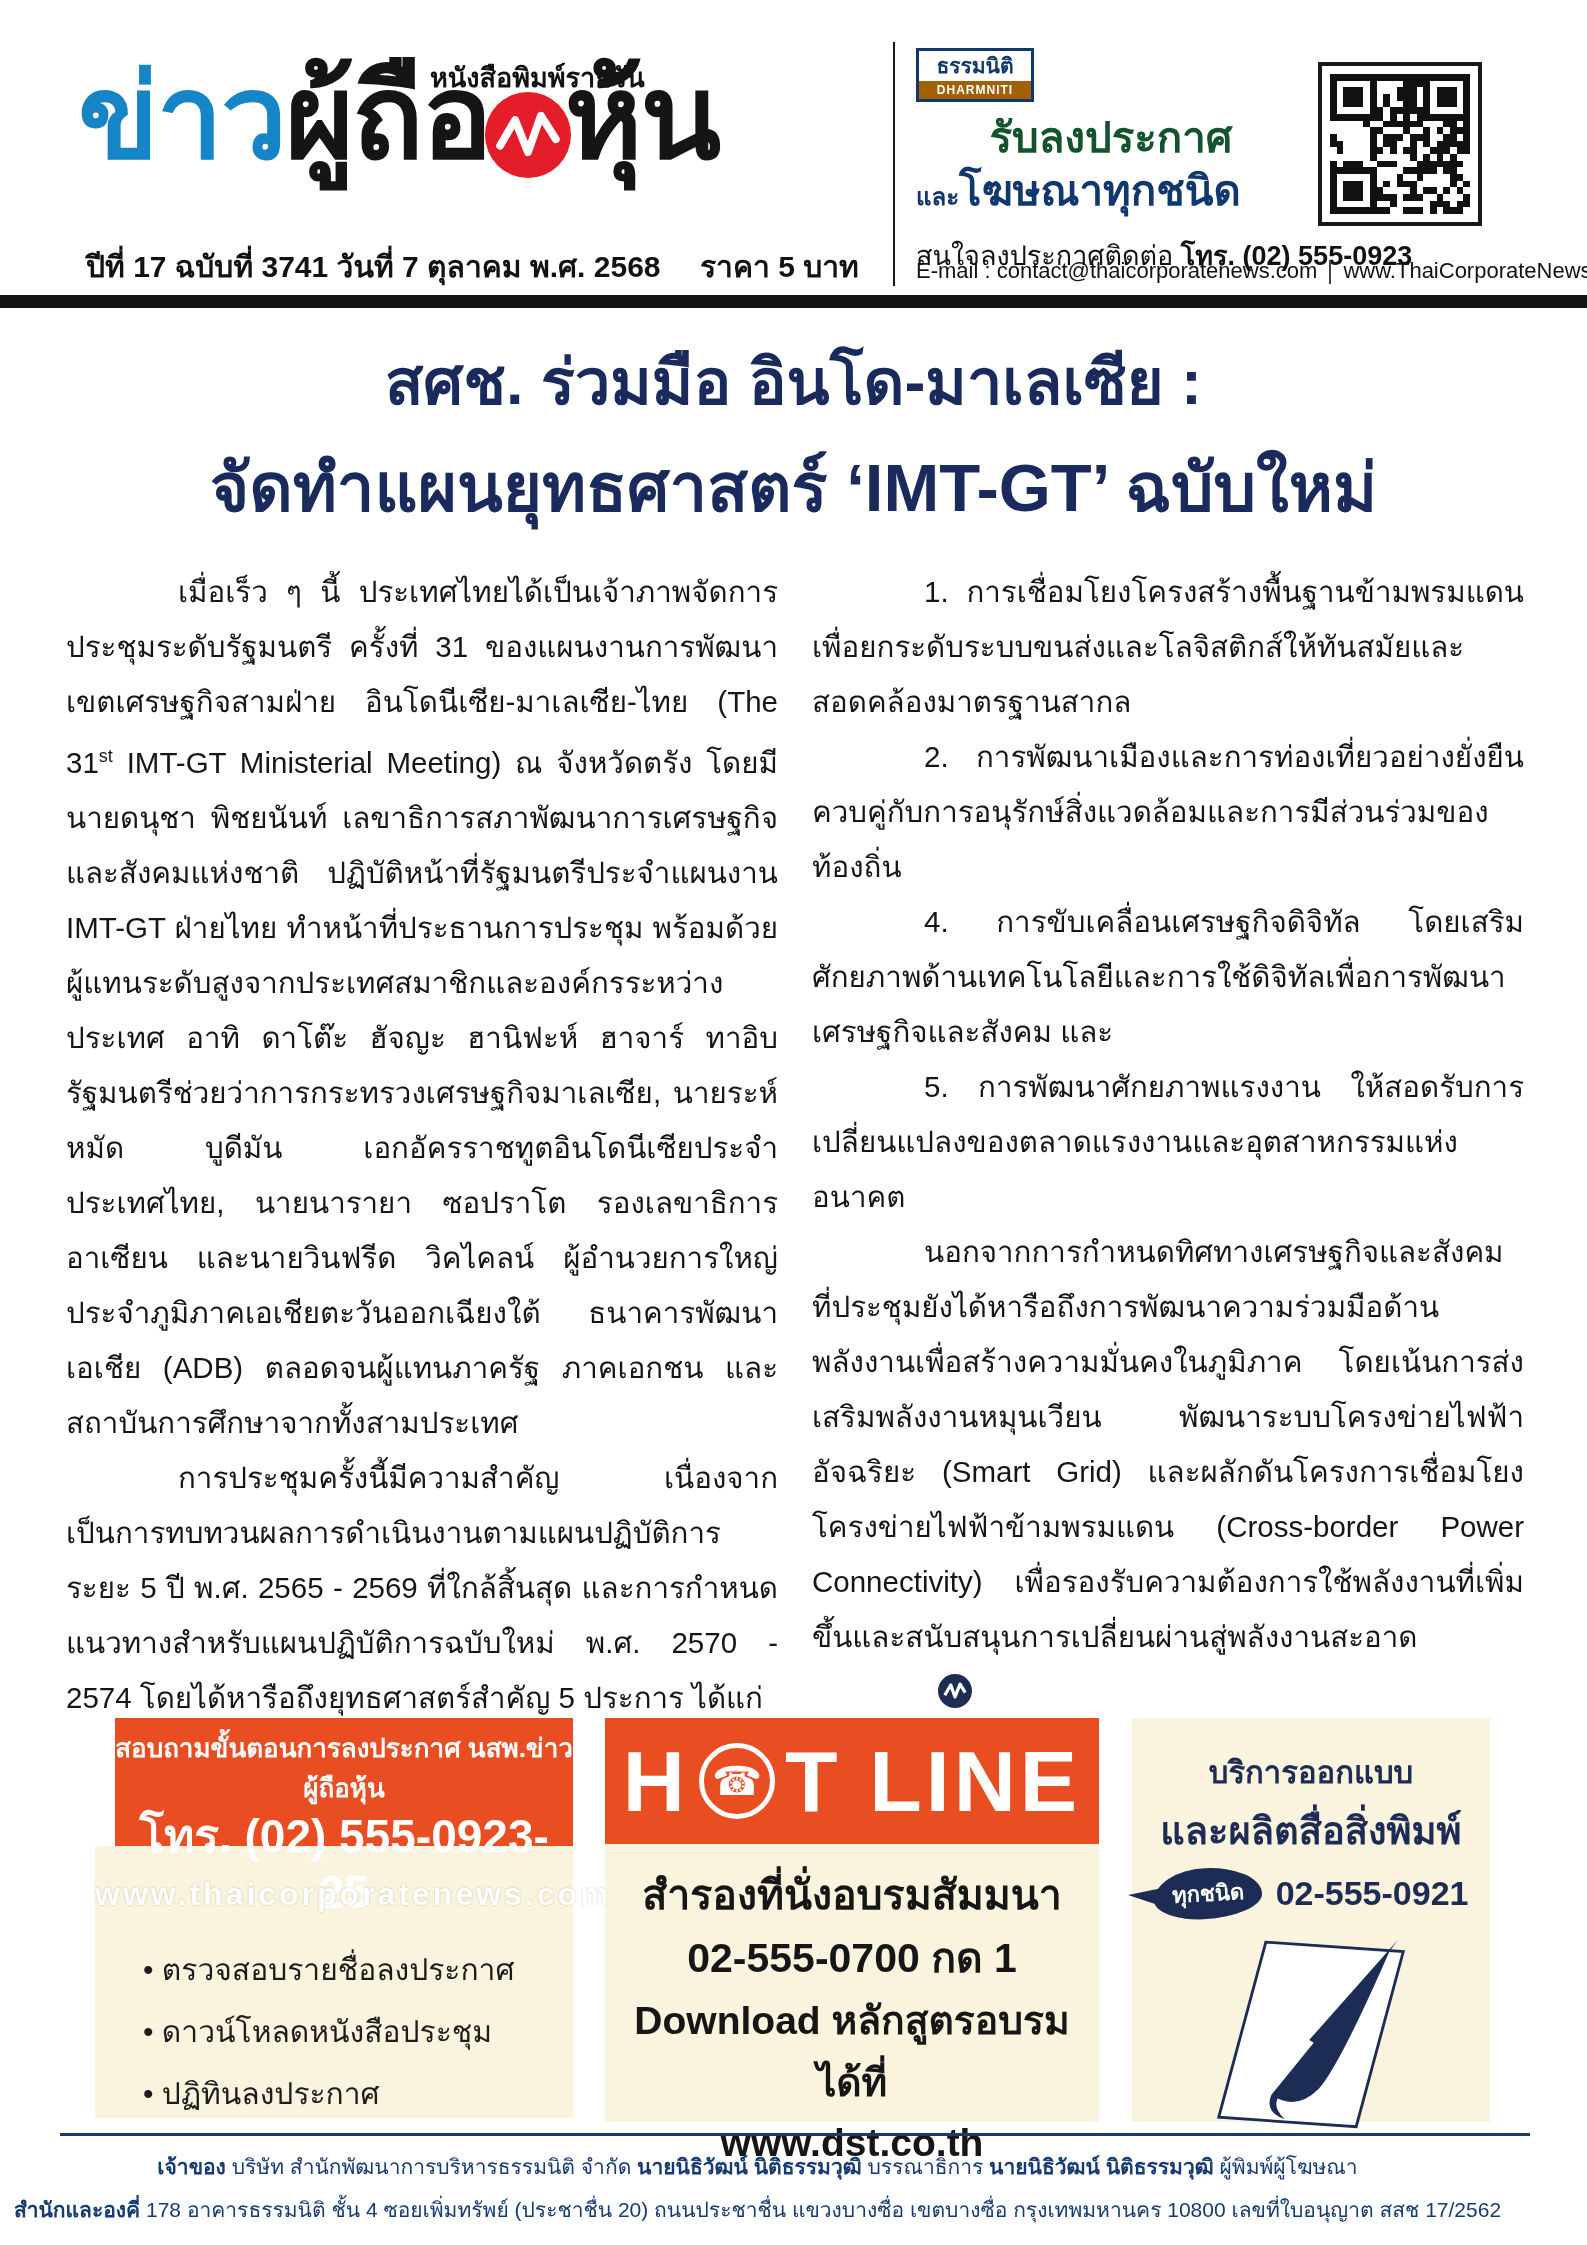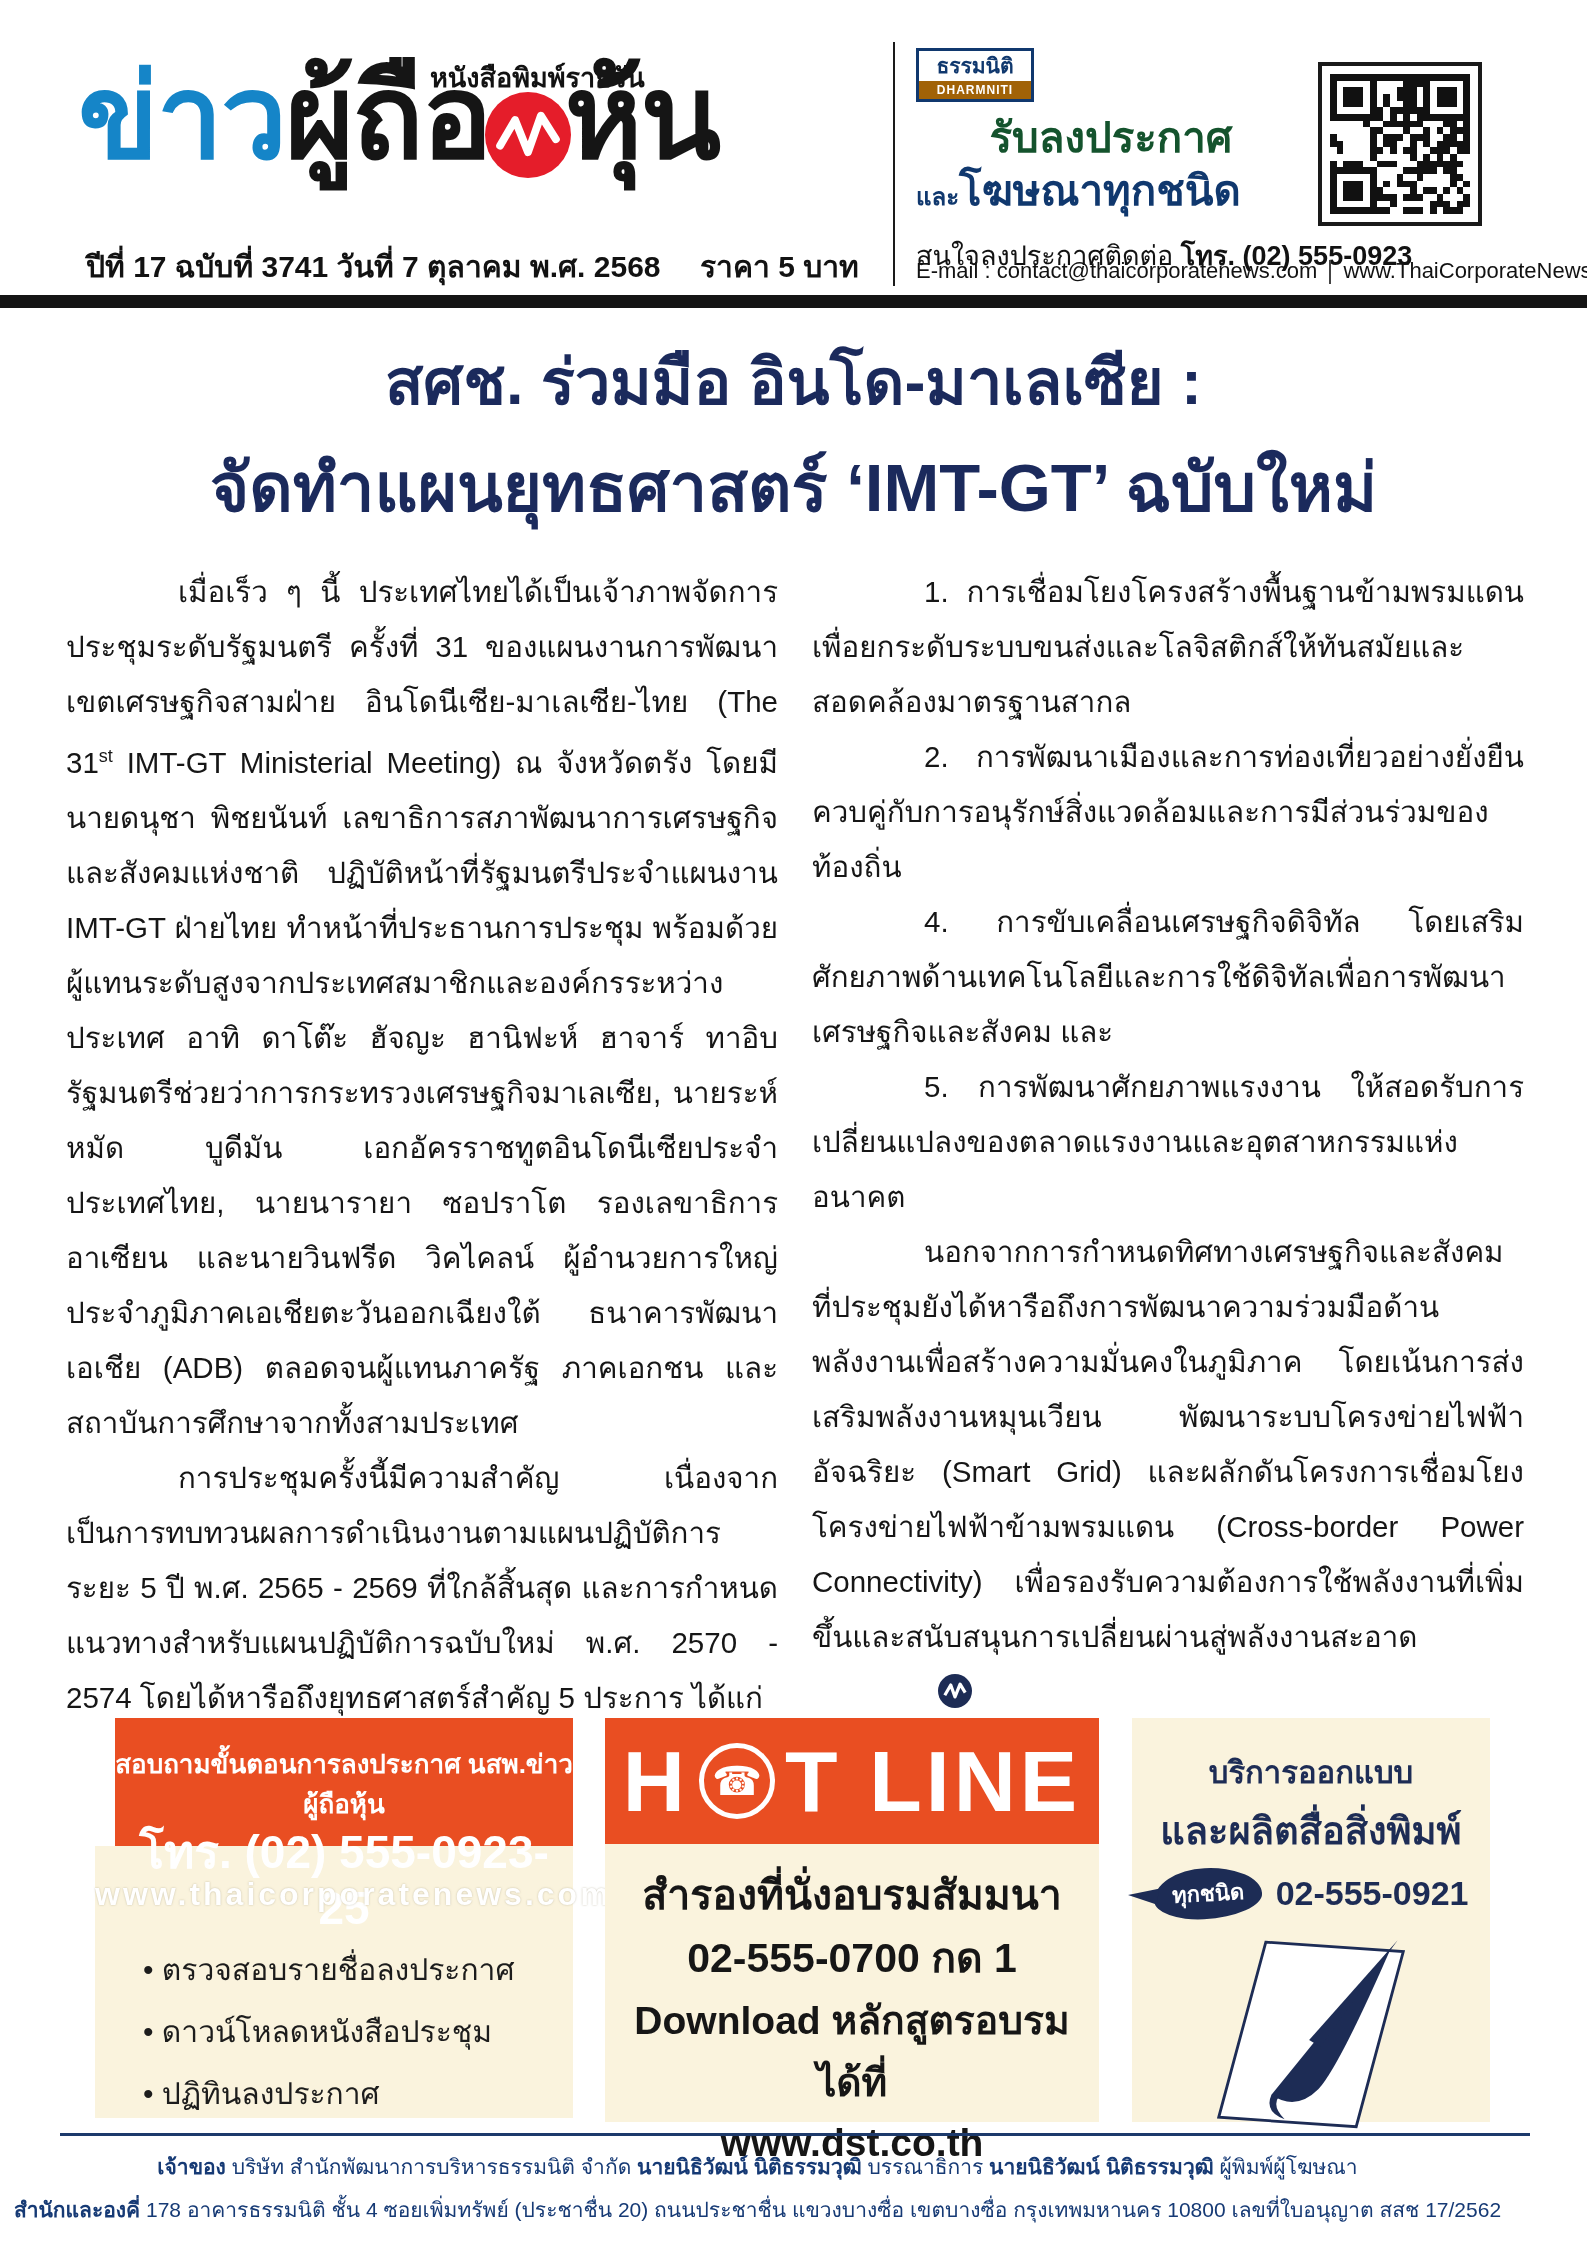--- a/index.html
+++ b/index.html
@@ -50,21 +50,21 @@
   .para{margin:0;text-indent:112px;}
   .para sup{font-size:18px;}
   .endmark{display:inline-block;vertical-align:-6px;margin-left:14px;}
 
   
   .adbox{position:absolute;top:1718px;box-sizing:border-box;}
   .orange{background:#e94e22;color:#fff;text-align:center;}
   .cream{background:#faf3dd;}
 
   .box-info{left:95px;width:478px;height:400px;}
-  .box-info .orange{height:128px;padding-top:26px;box-sizing:border-box;margin-left:20px;}
+  .box-info .orange{height:128px;padding-top:10px;box-sizing:border-box;margin-left:20px;}
   .bi-l1{font-size:26px;font-weight:700;line-height:40px;}
   .bi-l2{font-size:46px;font-weight:800;line-height:56px;}
   .box-info .cream{height:272px;text-align:center;}
   .bi-web{padding-top:30px;font-size:32px;font-weight:700;color:#fff;letter-spacing:3px;
           text-shadow:0 0 2px rgba(150,140,110,.55);}
   .bi-bullets{margin-top:26px;text-align:left;padding-left:48px;font-size:30px;color:#1c1c1c;}
   .bi-bullets div{line-height:62px;}
   .bi-bullets div::before{content:"• ";}
 
   .box-hot{left:605px;width:494px;height:404px;}

